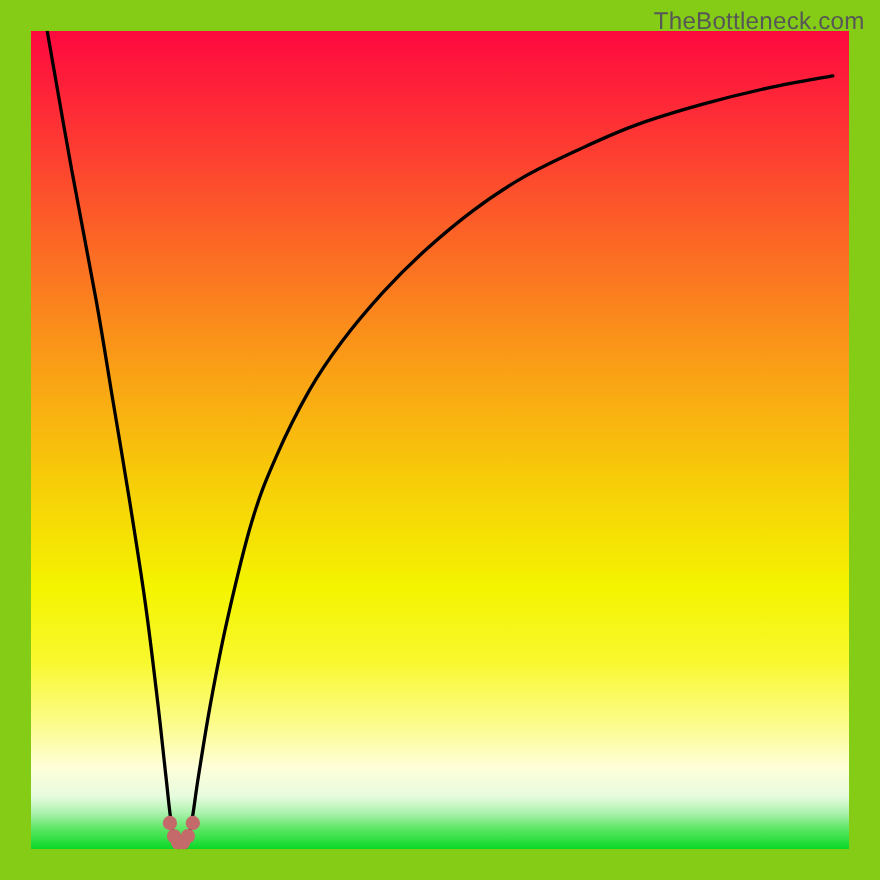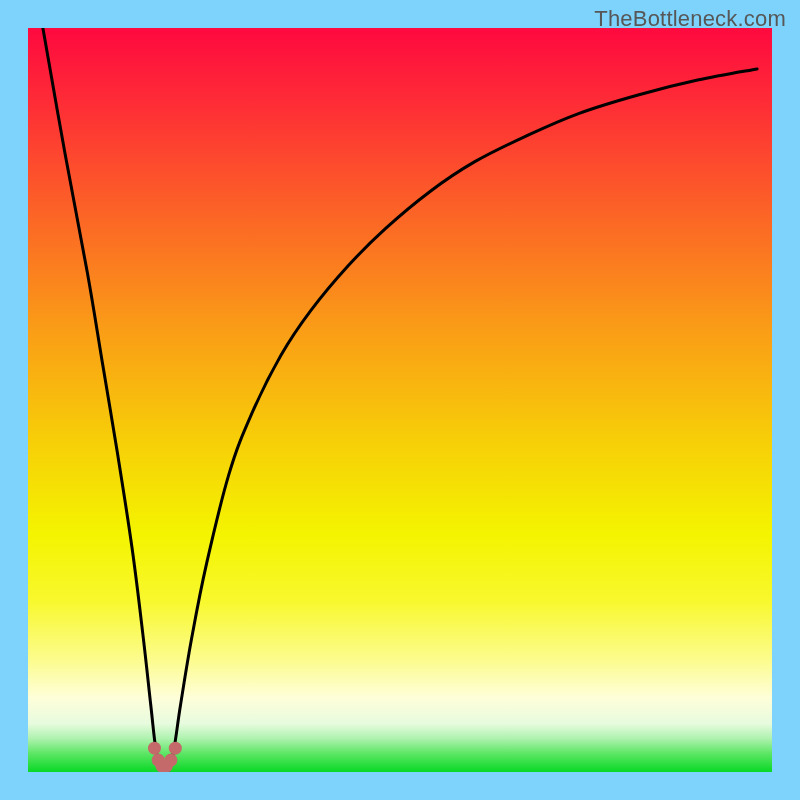--- a/index.html
+++ b/index.html
@@ -10,21 +10,21 @@
     overflow: hidden;
     background: #000;
     font-family: Arial, Helvetica, sans-serif;
   }
   .frame {
     position: absolute;
     left: 0;
     top: 0;
     width: 800px;
     height: 800px;
-    background: #7dd3fc;
+    background: #84cc16;
   }
   .plot {
     position: absolute;
     left: 28px;
     top: 28px;
     width: 744px;
     height: 744px;
     overflow: hidden;
   }
   .plot svg {

